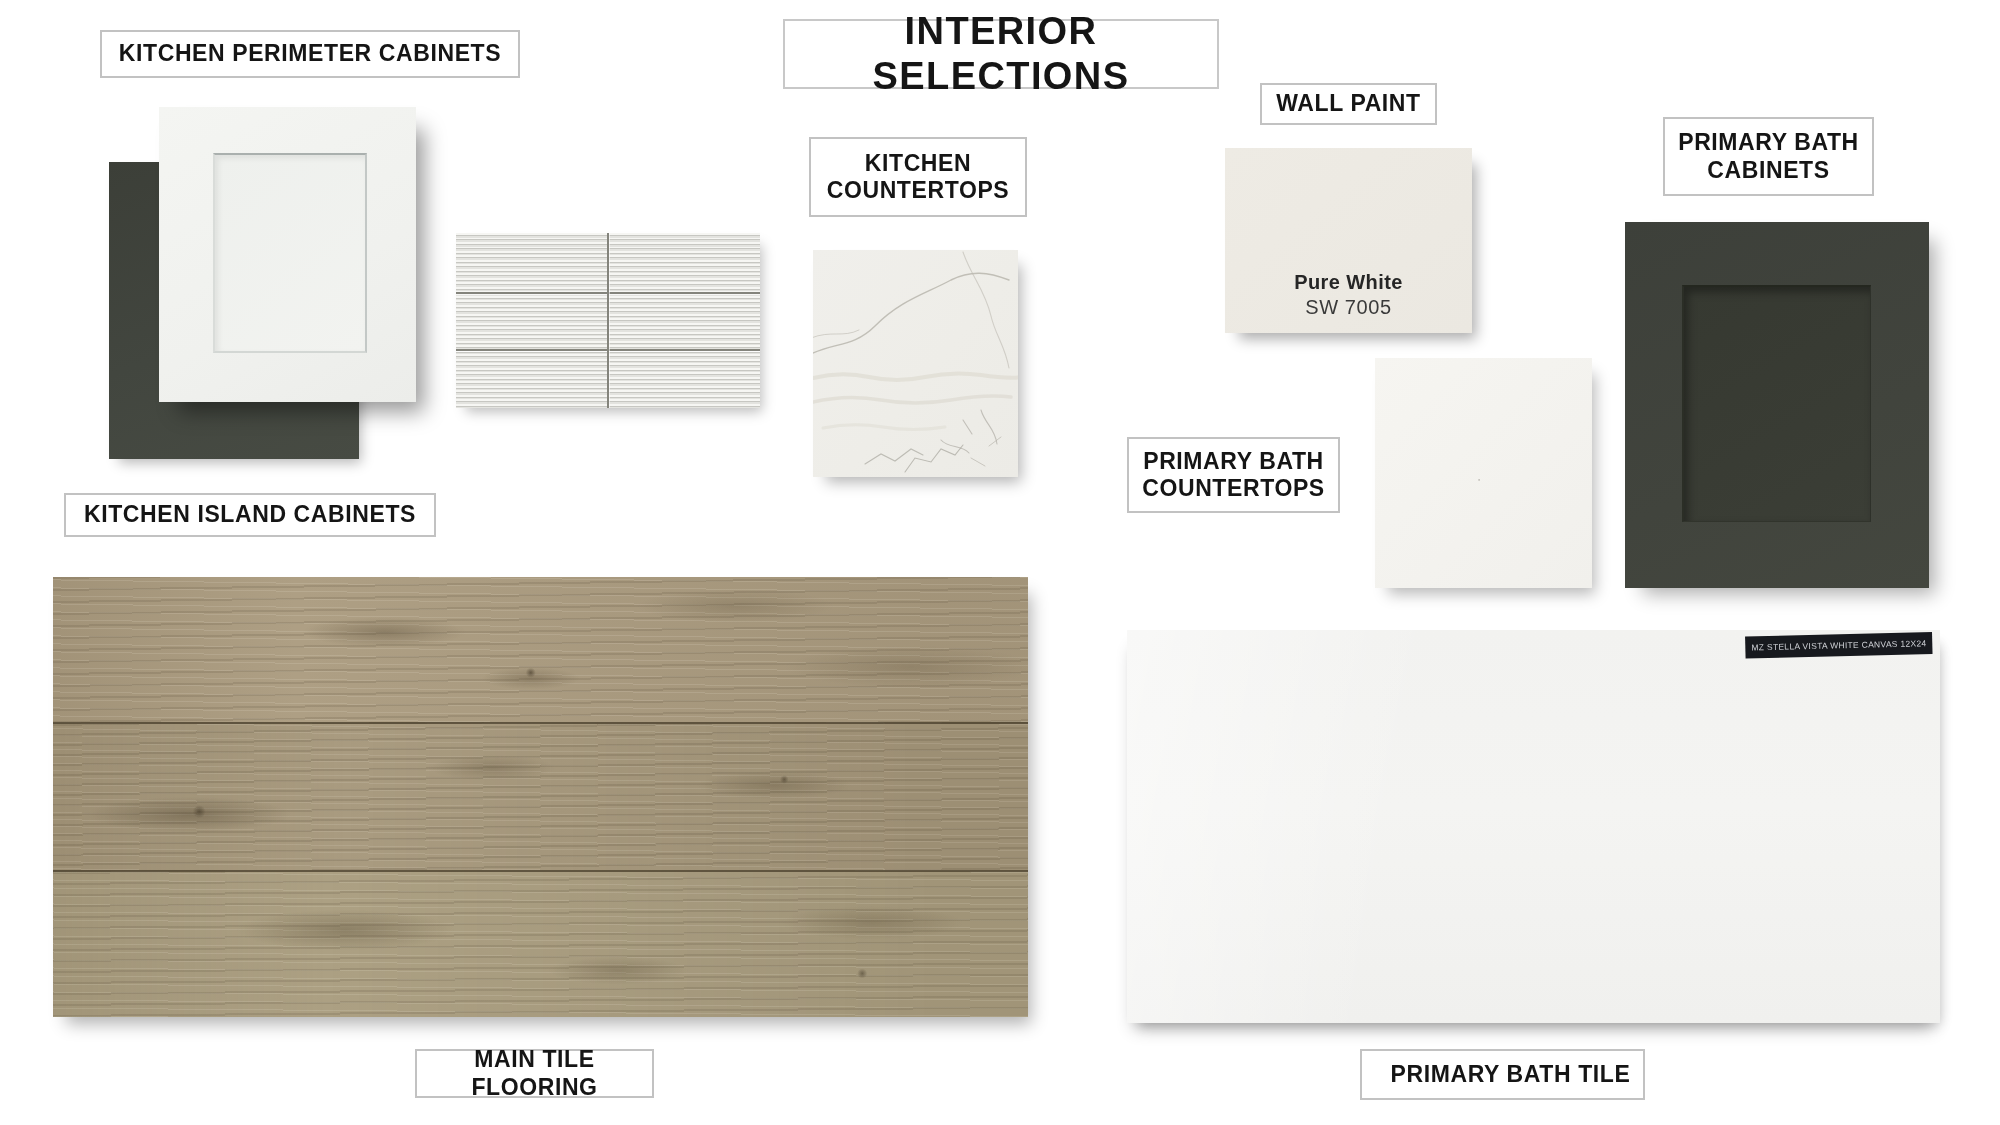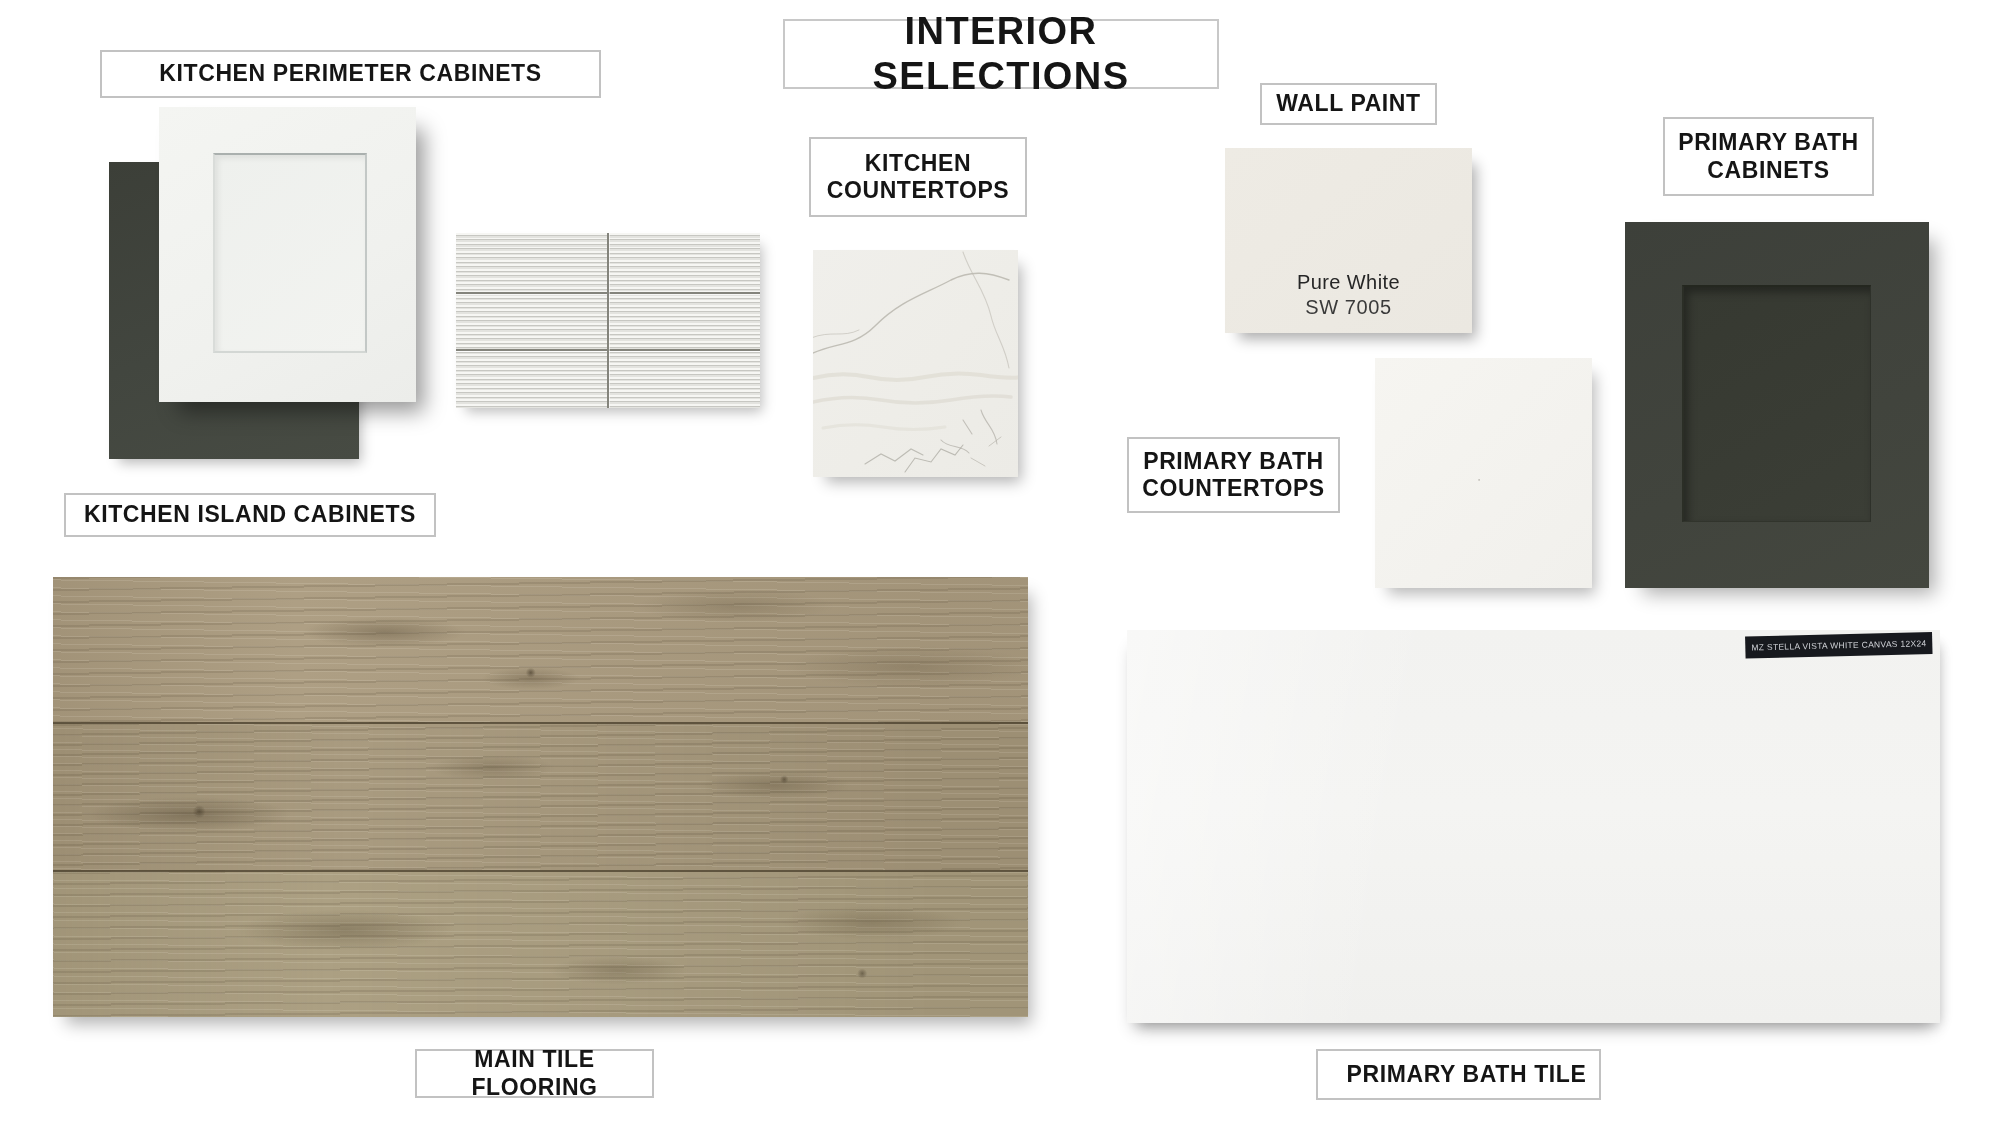--- a/index.html
+++ b/index.html
@@ -64,21 +64,21 @@
   .stone{
     background:linear-gradient(130deg,#f0efeb 0%,#eeede8 55%,#ecebe6 100%);
     box-shadow:8px 10px 14px -5px rgba(0,0,0,.3);
   }
   .stone svg{position:absolute;inset:0;width:100%;height:100%;}
   .paint-swatch{
     background:linear-gradient(140deg,#eeebe4 0%,#ebe8e1 100%);
     box-shadow:9px 11px 13px -5px rgba(0,0,0,.32);
   }
   .paint-text{position:absolute;left:0;right:0;bottom:14px;text-align:center;}
-  .paint-name{font-weight:normal;font-size:20px;letter-spacing:.4px;color:#262626;}
+  .paint-name{font-weight:bold;font-size:20px;letter-spacing:.4px;color:#262626;}
   .paint-code{font-size:20px;letter-spacing:.6px;color:#3a3a3a;margin-top:2px;}
   .bath-counter{
     background:
       radial-gradient(circle 2px at 48% 53%,rgba(120,115,105,.55),transparent 70%),
       linear-gradient(135deg,#f6f5f1 0%,#f3f2ee 60%,#f1f0ec 100%);
     box-shadow:8px 11px 14px -5px rgba(0,0,0,.28);
   }
 
   
   .flooring{
@@ -133,37 +133,37 @@
     position:absolute;top:2px;right:8px;height:22px;
     background:#17191e;color:#cfd1d6;
     font-size:8.5px;letter-spacing:.3px;line-height:22px;
     padding:0 6px;white-space:nowrap;
     transform:rotate(-1.4deg);transform-origin:right top;
   }
 </style>
 </head>
 <body>
 
-<div class="abs label-box" style="left:100px;top:30px;width:501px;height:48px;margin-top:20px;">KITCHEN PERIMETER CABINETS</div>
+<div class="abs label-box" style="left:100px;top:30px;width:420px;height:48px;">KITCHEN PERIMETER CABINETS</div>
 
 <div class="abs label-box title-box" style="left:783px;top:19px;width:436px;height:70px;">INTERIOR SELECTIONS</div>
 
 <div class="abs label-box" style="left:1260px;top:83px;width:177px;height:42px;">WALL PAINT</div>
 
 <div class="abs label-box" style="left:1663px;top:117px;width:211px;height:79px;">PRIMARY BATH CABINETS</div>
 
 <div class="abs label-box" style="left:809px;top:137px;width:218px;height:80px;">KITCHEN COUNTERTOPS</div>
 
 <div class="abs label-box" style="left:1127px;top:437px;width:213px;height:76px;">PRIMARY BATH COUNTERTOPS</div>
 
 <div class="abs label-box" style="left:64px;top:493px;width:372px;height:44px;">KITCHEN ISLAND CABINETS</div>
 
 <div class="abs label-box" style="left:415px;top:1049px;width:239px;height:49px;">MAIN TILE FLOORING</div>
 
-<div class="abs label-box" style="left:1316px;top:1049px;width:285px;height:51px;padding-left:24px;">PRIMARY BATH TILE</div>
+<div class="abs label-box" style="left:1360px;top:1049px;width:285px;height:51px;padding-left:24px;">PRIMARY BATH TILE</div>
 
 <div class="abs island-square" style="left:109px;top:162px;width:250px;height:297px;"></div>
 
 <div class="abs white-door" style="left:159px;top:107px;width:257px;height:295px;">
   <div class="panel"></div>
 </div>
 
 <div class="abs backsplash" style="left:456px;top:233px;width:304px;height:175px;">
   <div class="grout-h" style="top:59px;"></div>
   <div class="grout-h" style="top:116px;"></div>

